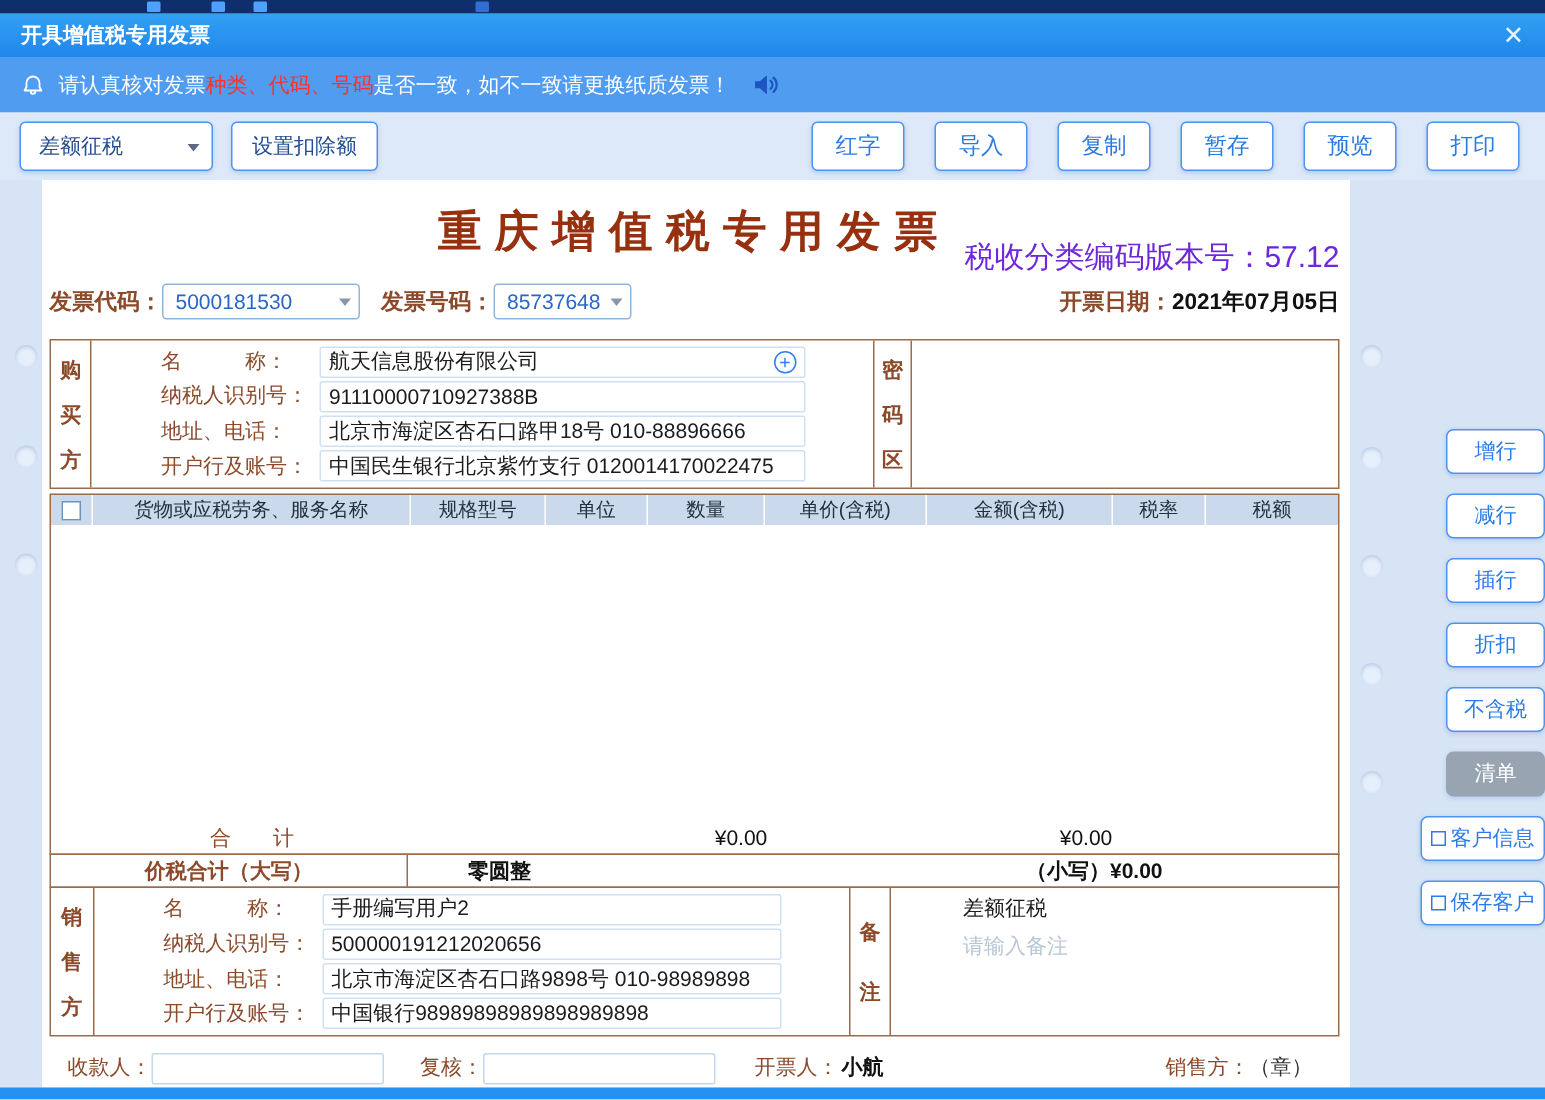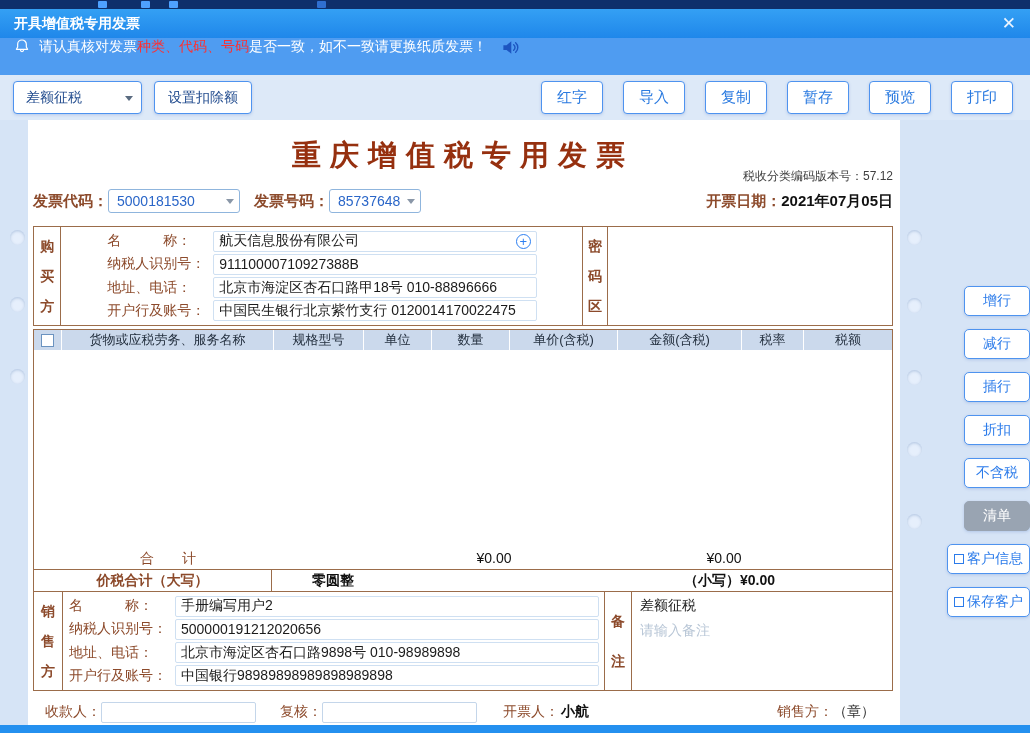--- a/index.html
+++ b/index.html
@@ -9,21 +9,21 @@
   
   .os-strip { height:9px; background:#0e2f6b; position:relative; }
   .os-frag { position:absolute; top:1px; width:9px; height:7px; border-radius:1px; background:#4ea1ff; }
 
   
   .titlebar { height:29px; background:linear-gradient(180deg,#34a0f4,#1f87ea); display:flex; align-items:center; padding:0 14px; }
   .titlebar .title { color:#fff; font-size:14px; font-weight:bold; }
   .close-btn { margin-left:auto; color:#eaf4ff; font-size:17px; line-height:1; cursor:pointer; }
 
   
-  .alertbar { height:37px; background:#4f9cf1; display:flex; padding:0 14px; font-size:14px; color:#fff; }
+  .alertbar { height:37px; background:#4f9cf1; display:flex; align-items:center; padding:0 14px; font-size:14px; color:#fff; }
   .alertbar .bell { margin-right:9px; display:flex; }
   .alertbar .hl { color:#ff2f2f; }
   .alertbar .speaker { margin-left:14px; display:flex; }
 
   
   .toolbar { height:45px; background:#dde9f8; display:flex; align-items:center; padding:0 13px; }
   .select-box { position:relative; width:129px; height:33px; background:#fff; border:1px solid #4e93ef; border-radius:4px;
     display:flex; align-items:center; padding:0 22px 0 12px; color:#234d8f; font-size:14px; box-shadow:0 1px 3px rgba(70,110,190,.25); cursor:pointer; }
   .chev { position:absolute; right:8px; top:50%; margin-top:-2px; width:0; height:0;
     border-left:4px solid transparent; border-right:4px solid transparent; border-top:5px solid #5a6b80; }
@@ -35,21 +35,21 @@
   
   .content { position:relative; height:605px; background:#d6e4f6; }
   .dot { position:absolute; width:15px; height:15px; border-radius:50%; background:#e6effc; box-shadow:inset 0 1px 3px rgba(110,145,190,.45); }
 
   .panel { position:absolute; left:28px; top:0; width:872px; height:605px; background:#fff; }
   .inv { position:relative; margin-left:5px; width:860px; padding-top:13px; color:#1b1b1b; }
 
   .inv-head { position:relative; height:48px; }
   .inv-title { text-align:center; font-family:"Liberation Serif", serif; font-size:29px; font-weight:600; letter-spacing:9px;
     color:#96300f; line-height:44px; }
-  .inv-version { position:absolute; right:0; bottom:-4px; color:#404040; font-size:12px; }
+  .inv-version { position:absolute; right:0; bottom:-4px; color:#6d28d9; font-size:20px; }
 
   .code-row { display:flex; align-items:center; height:30px; margin-top:5px; font-size:15px; }
   .brown { color:#8c4a2b; }
   .code-row .lbl { font-weight:bold; }
   .dd { position:relative; height:24px; background:#fff; border:1px solid #8fb5dd; border-radius:3px;
     display:flex; align-items:center; padding:0 18px 0 8px; color:#2a66c8; font-size:14px; cursor:pointer; }
   .dd .chev { right:5px; border-top-color:#8a97a8; }
   .dd-code { width:132px; margin-right:14px; }
   .dd-num { width:92px; }
   .date-wrap { margin-left:auto; font-size:15px; font-weight:bold; }
@@ -85,21 +85,21 @@
   .tt-label { position:absolute; left:14px; width:240px; text-align:center; color:#8c4a2b; white-space:pre; }
   .tt-a1 { position:absolute; left:390px; width:140px; text-align:center; color:#111; }
   .tt-a2 { position:absolute; left:620px; width:140px; text-align:center; color:#111; }
 
   .sum-row { position:relative; display:flex; align-items:center; border:1px solid #9b6c4a; margin-top:-1px; height:23px; font-size:14px; }
   .sum-label { width:238px; align-self:stretch; border-right:1px solid #9b6c4a; display:flex; align-items:center; justify-content:center;
     color:#8c4a2b; font-weight:bold; }
   .sum-cap { margin-left:40px; color:#111; font-weight:bold; }
   .sum-small { position:absolute; left:650px; color:#111; font-weight:bold; }
 
-  .seller-box { margin-top:-1px; }
+  .seller-box { margin-top:-1px;gap:40px; }
 
   .foot { display:flex; align-items:center; margin-top:9px; height:24px; font-size:14px; padding-left:12px; }
   .foot .flbl { color:#8c4a2b; }
   .foot input { width:155px; height:21px; border:1px solid #c4d6ea; border-radius:2px; background:#fff; outline:none; padding:0 4px; font-size:13px; }
   .sp24 { margin-left:24px; } .sp26 { margin-left:26px; }
   .foot .fval { color:#111; font-weight:600; margin-left:2px; }
   .foot .stamp-wrap { margin-left:auto; margin-right:18px; }
   .foot .stamp { color:#333; }
 
   

